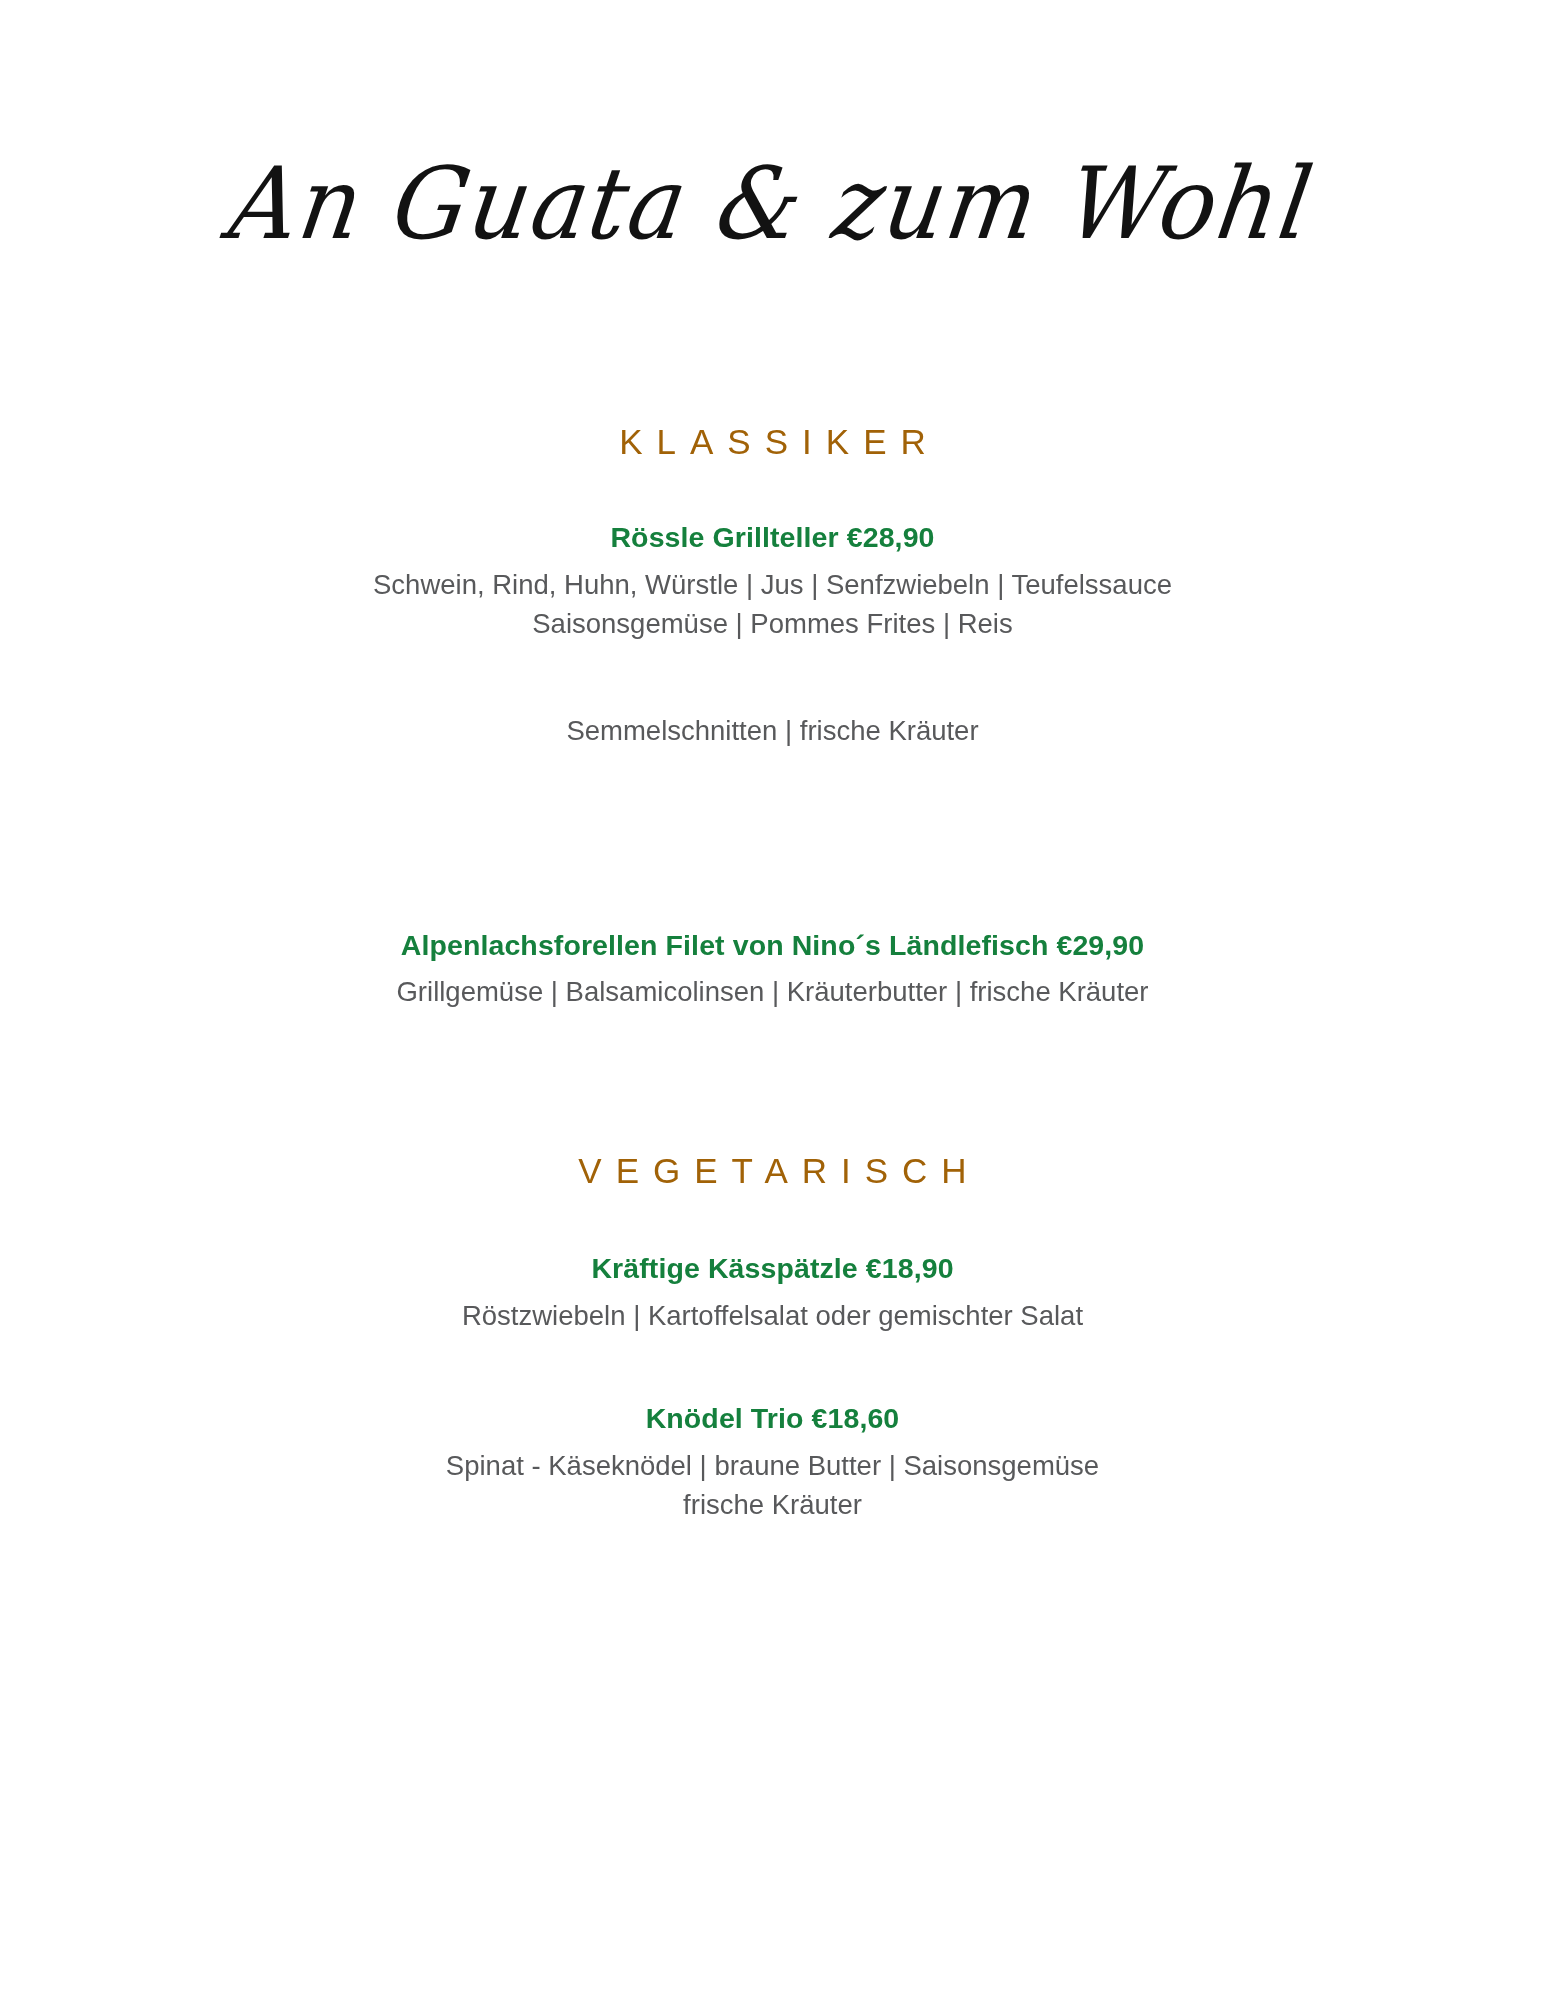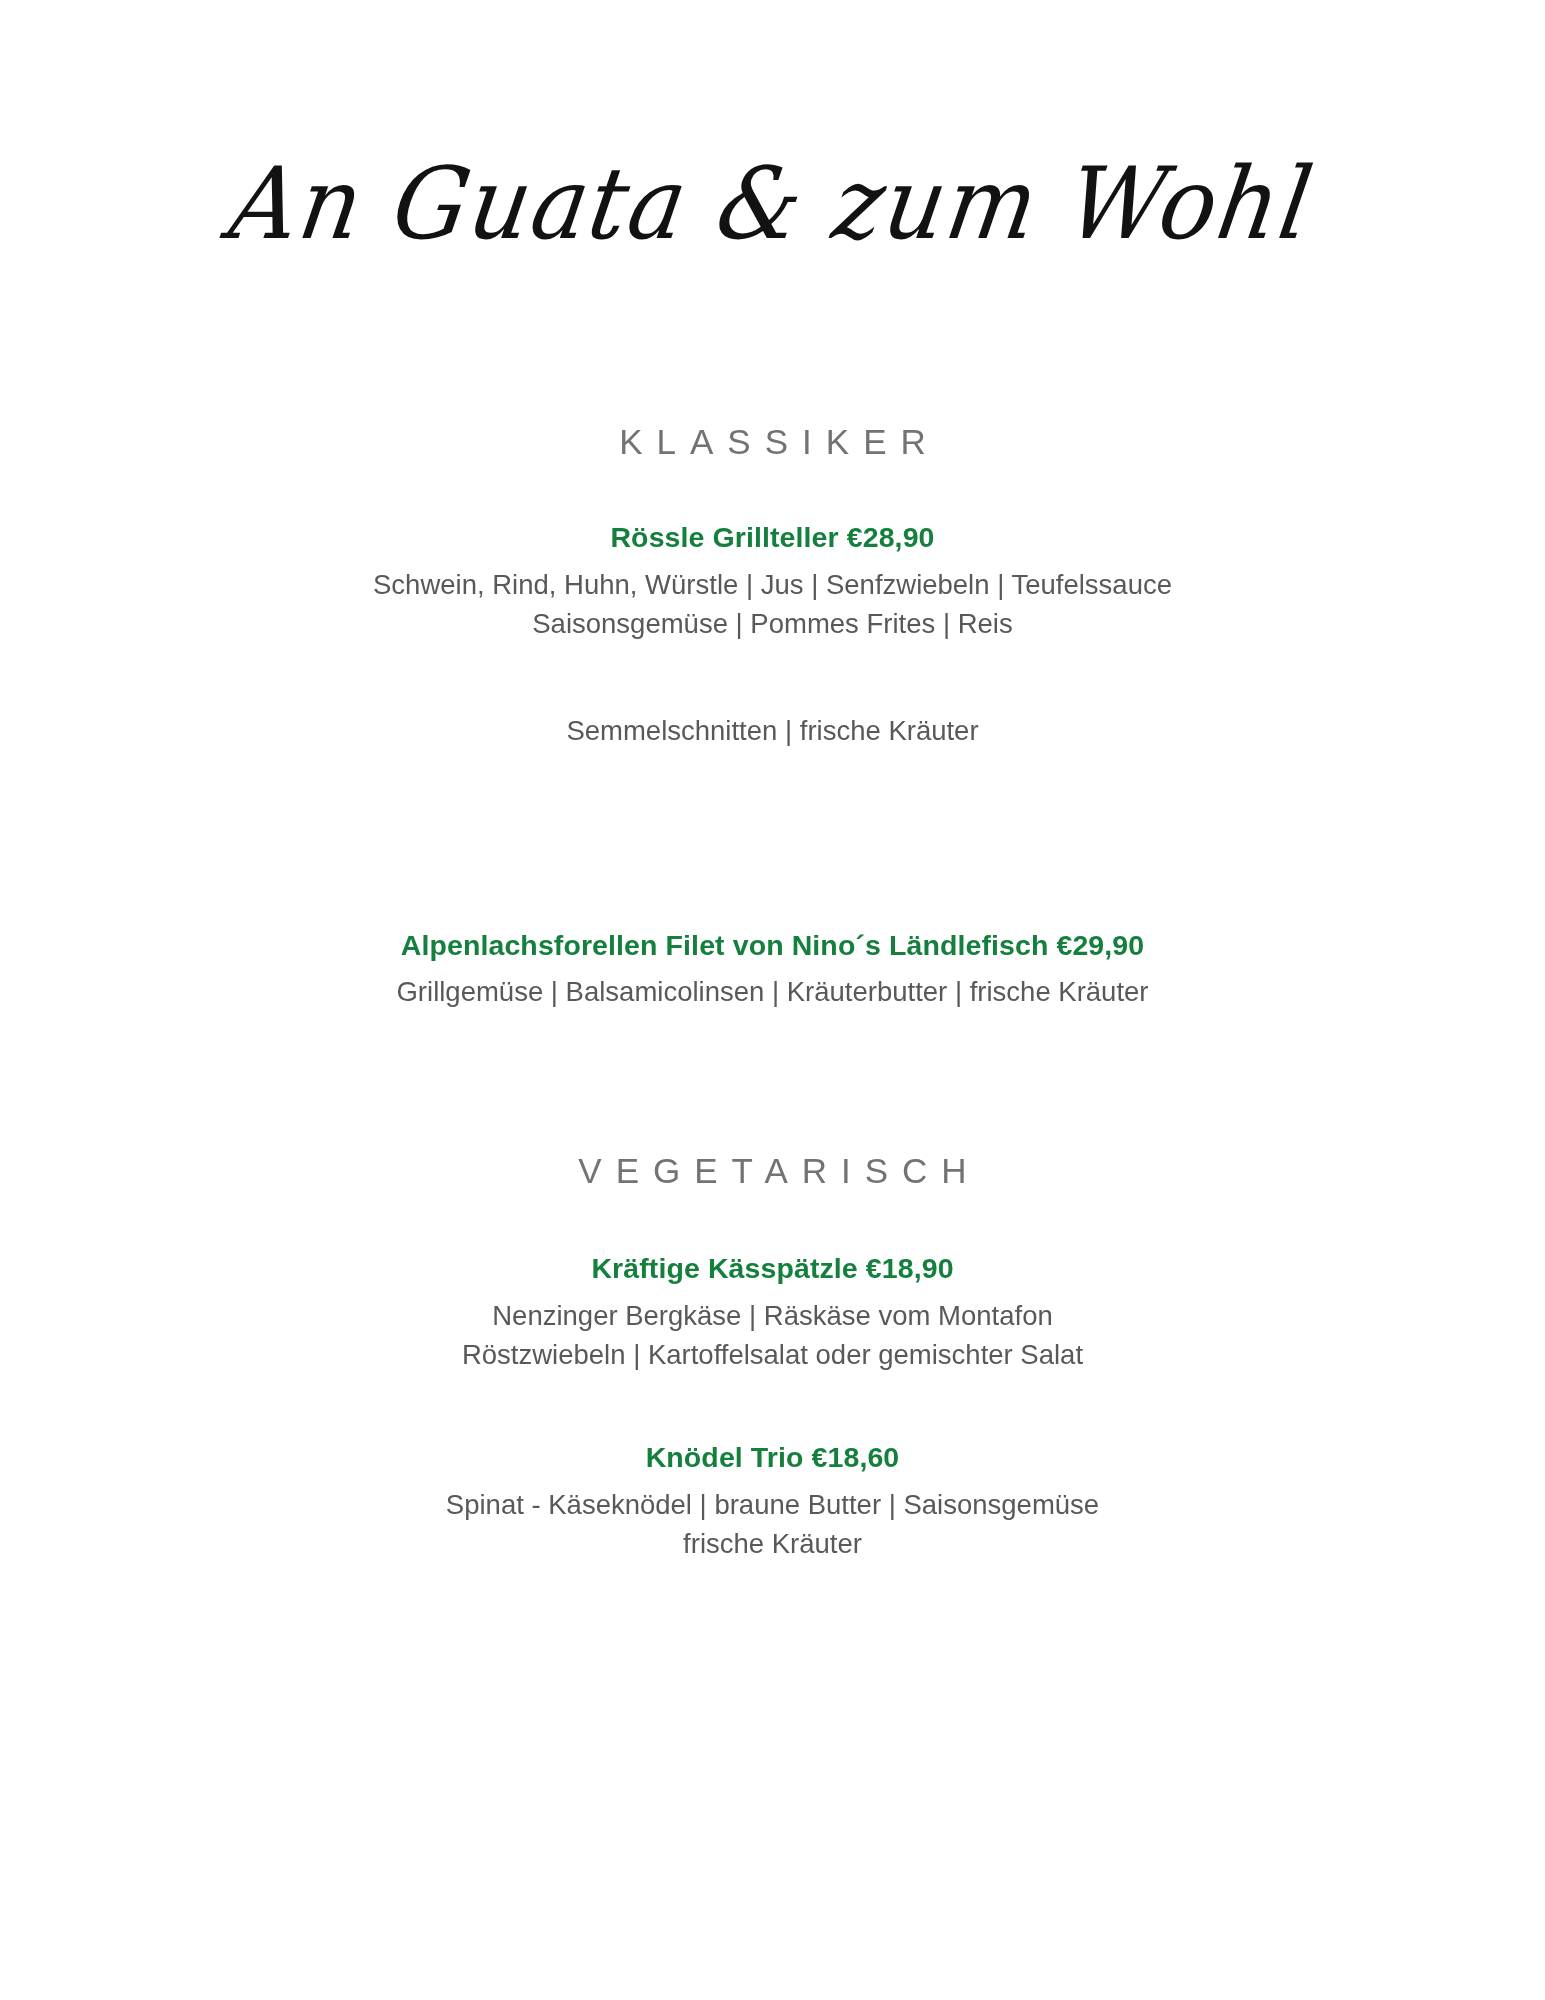--- a/index.html
+++ b/index.html
@@ -45,21 +45,21 @@
   }
 
   
   .section {
     width: 100%;
     text-align: center;
   }
   .section-title {
     font-family: "Liberation Sans", sans-serif;
     font-weight: 400;
-    color: #737373;
+    color: #a16207;
     font-size: 35px;
     letter-spacing: 14px;
     text-indent: 14px;
     margin: 0;
   }
 
   .dish {
     width: 100%;
     text-align: center;
   }
@@ -138,21 +138,20 @@
   </div>
 
   <div class="sp-veg-gap"></div>
   <div class="section">
     <div class="section-title">VEGETARISCH</div>
     <div class="sp-veg-after-h"></div>
 
     <div class="dish">
       <p class="dish-name">Kräftige Kässpätzle €18,90</p>
       <p class="dish-desc">
-        <span class="line">Nenzinger Bergkäse | Räskäse vom Montafon</span>
         <span class="line">Röstzwiebeln | Kartoffelsalat oder gemischter Salat</span>
       </p>
     </div>
 
     <div class="sp-veg-dish"></div>
 
     <div class="dish">
       <p class="dish-name">Knödel Trio €18,60</p>
       <p class="dish-desc">
         <span class="line">Spinat - Käseknödel | braune Butter | Saisonsgemüse</span>

